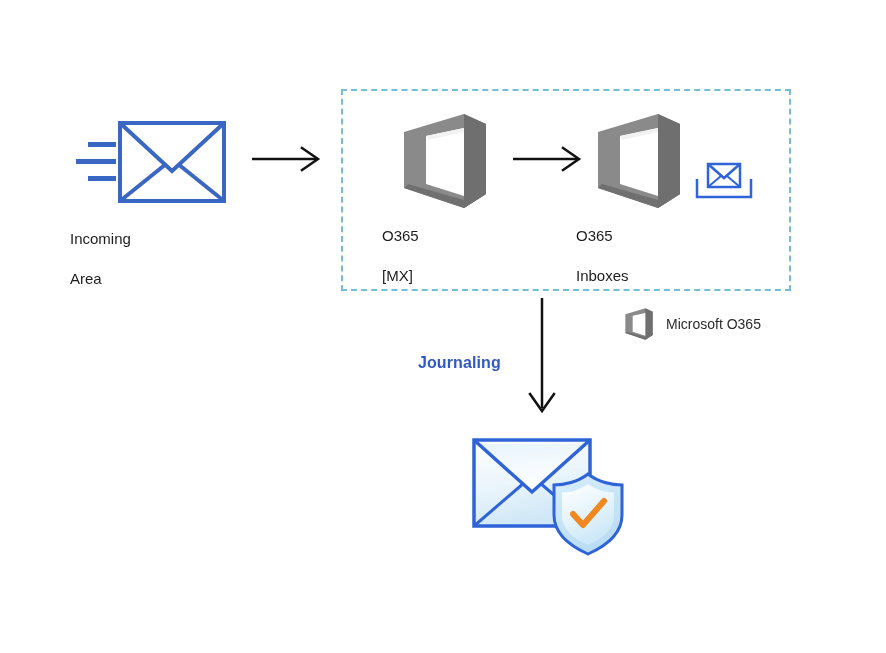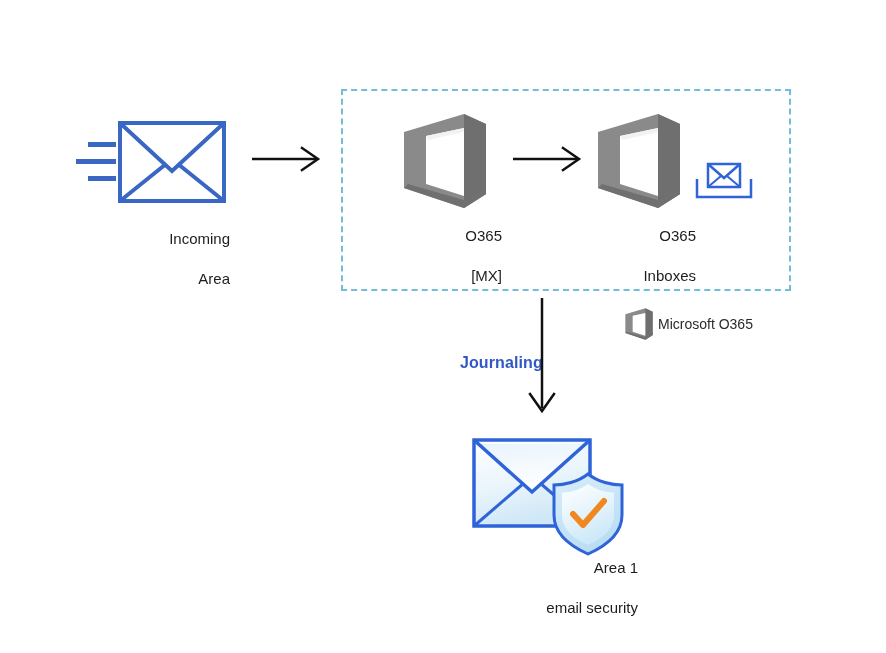--- a/index.html
+++ b/index.html
@@ -18,21 +18,21 @@
   #canvas {
     position: relative;
     width: 886px;
     height: 653px;
     background: #ffffff;
   }
   .node {
     position: absolute;
   }
   .caption {
-    text-align: right;
+    text-align: left;
     font-size: 15px;
     line-height: 20px;
     color: #1d1d1d;
     font-family: "Liberation Sans", sans-serif;
     white-space: pre;
   }
   
   #o365-zone {
     position: absolute;
     left: 341px;
@@ -43,39 +43,39 @@
     box-sizing: border-box;
     background: transparent;
   }
   
   #legend {
     position: absolute;
     left: 618px;
     top: 303px;
     display: flex;
     align-items: center;
+    gap: 8px;
   }
   #legend .legend-label {
     font-size: 14px;
     color: #2b2b2b;
     font-family: "Liberation Sans", sans-serif;
     white-space: nowrap;
   }
   
   #journaling-label {
     position: absolute;
     left: 418px;
     top: 354px;
     font-size: 16px;
     font-weight: bold;
     color: #3159c4;
     font-family: "Liberation Sans", sans-serif;
     letter-spacing: 0.1px;
     white-space: nowrap;
-    margin-left: 42px;
   }
   svg { display: block; overflow: visible; }
 </style>
 </head>
 <body>
 
 <div id="canvas">
 
   <div class="node" style="left:70px; top:115px; width:200px;">
 
@@ -216,18 +216,15 @@
         <path d="M36 0 C26 8 12 11 2 11 L2 41 C2 60 18 72 36 80
                  C54 72 70 60 70 41 L70 11 C60 11 46 8 36 0 Z" fill="url(#shieldOuter)" stroke="#2f63d8" stroke-width="3"></path>
 
         <path d="M36 10 C28 16 18 18.5 10 18.5 L10 41 C10 55.5 22 65 36 71
                  C50 65 62 55.5 62 41 L62 18.5 C54 18.5 44 16 36 10 Z" fill="url(#shieldGrad)"></path>
 
         <polyline points="21,40 31,51 52,27" fill="none" stroke="#f0881f" stroke-width="6" stroke-linecap="round" stroke-linejoin="round"></polyline>
       </g>
     </svg>
 
-    <div class="caption" style="width:186px; margin-top:8px;"><span>Area 1</span>
-      <br><span>email security</span>
-    </div>
   </div>
 
 </div>
 
 </body></html>

